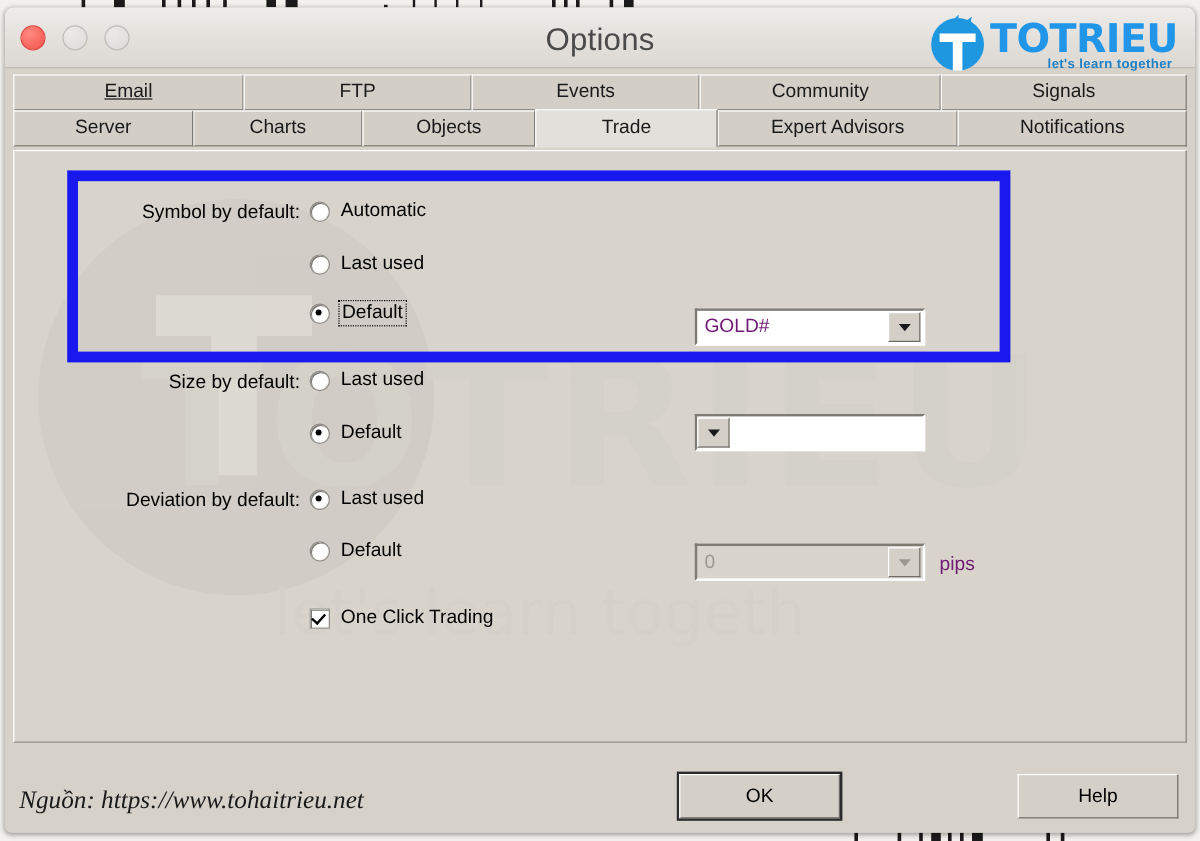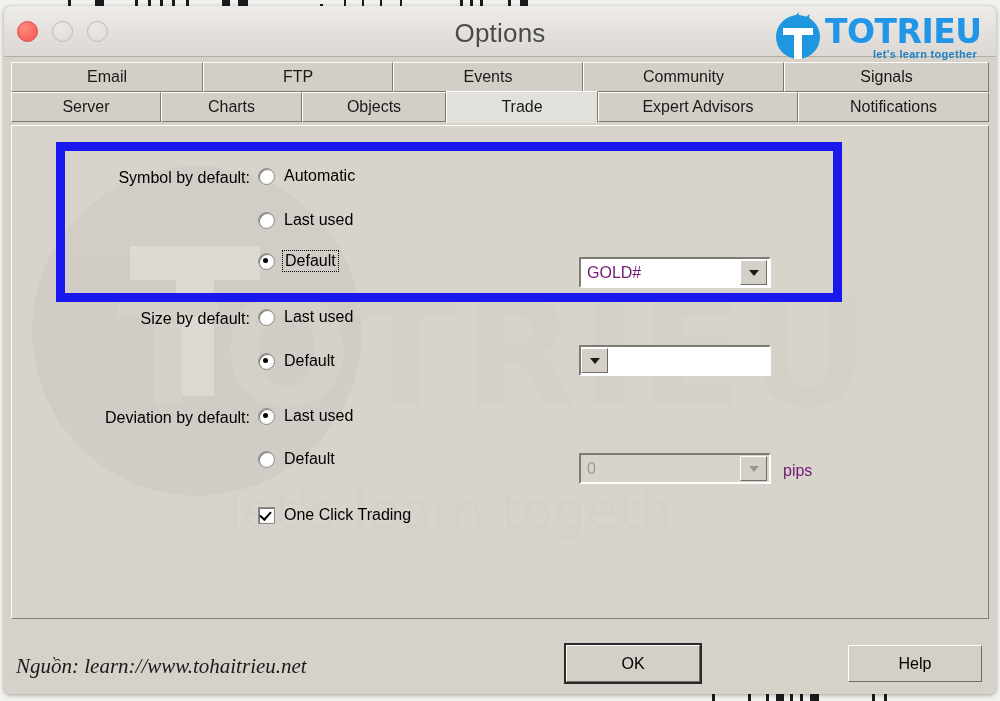--- a/index.html
+++ b/index.html
@@ -208,21 +208,21 @@
         <path d="M10 18 h30 v7 h-11 v24 h-8 v-24 h-11 z" fill="#ffffff"></path>
         <path d="M17 14 c2-6 6-9 9-12 c-1 5 1 7 3 9 c2-3 5-5 8-7 c-2 5 0 8 2 10 z" fill="#1f96e0"></path>
       </svg>
       <div id="logo-word">TOTRIEU</div>
       <div id="logo-tag">let's learn together</div>
     </div>
   </div>
 
   <div id="tabstrip">
     <div class="tabrow" id="tabrow1">
-      <div class="tab" style="left:0px;width:192px;">
+      <div class="tab" style="left:0px;width:192px;text-decoration:underline;">
           <span>Email</span>
         </div>
       <div class="tab" style="left:192px;width:190px;">
           <span>FTP</span>
         </div>
       <div class="tab" style="left:382px;width:190px;">
           <span>Events</span>
         </div>
       <div class="tab" style="left:572px;width:201px;">
           <span>Community</span>
@@ -322,21 +322,21 @@
     <div class="units" style="left:771px;top:336px;">pips</div>
 
     <div class="radio-row" style="left:246px;top:380px;">
       <span class="cbox on"></span>
       <span class="radio-label">One Click Trading</span>
     </div>
 
   </div>
 
   <div id="footer">
-    <div id="source">Nguồn: learn://www.tohaitrieu.net</div>
+    <div id="source">Nguồn: https://www.tohaitrieu.net</div>
     <div class="dlgbtn default" style="left:562px;width:134px;">
         <span>OK</span>
       </div>
     <div class="dlgbtn" style="left:844px;width:134px;">
         <span>Help</span>
       </div>
   </div>
 
 </div>
 

